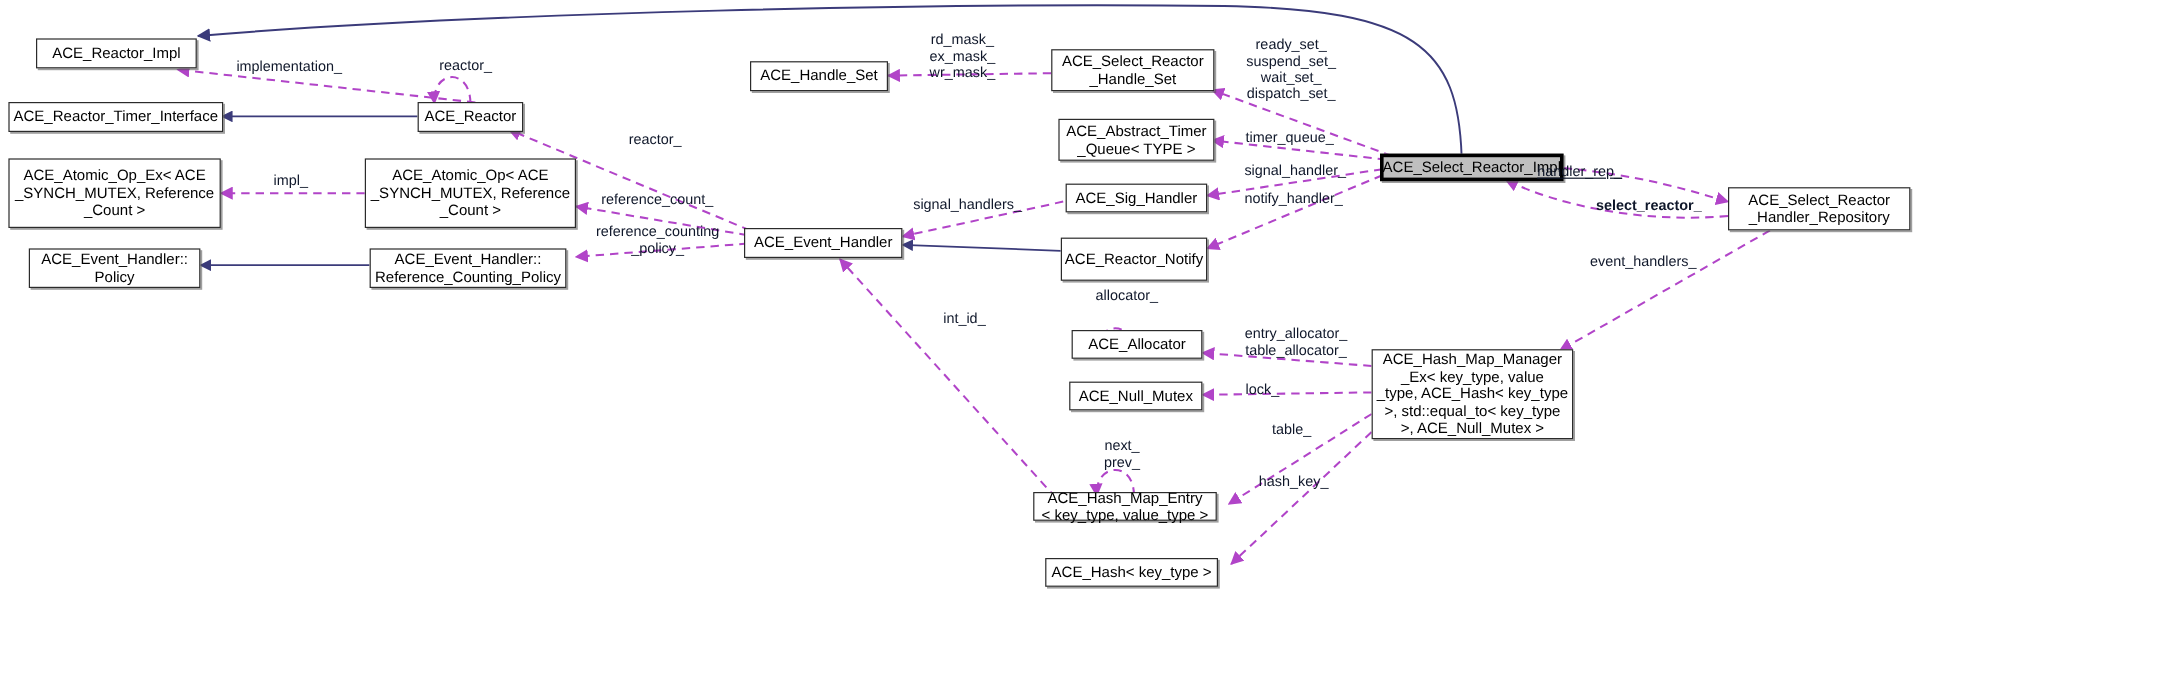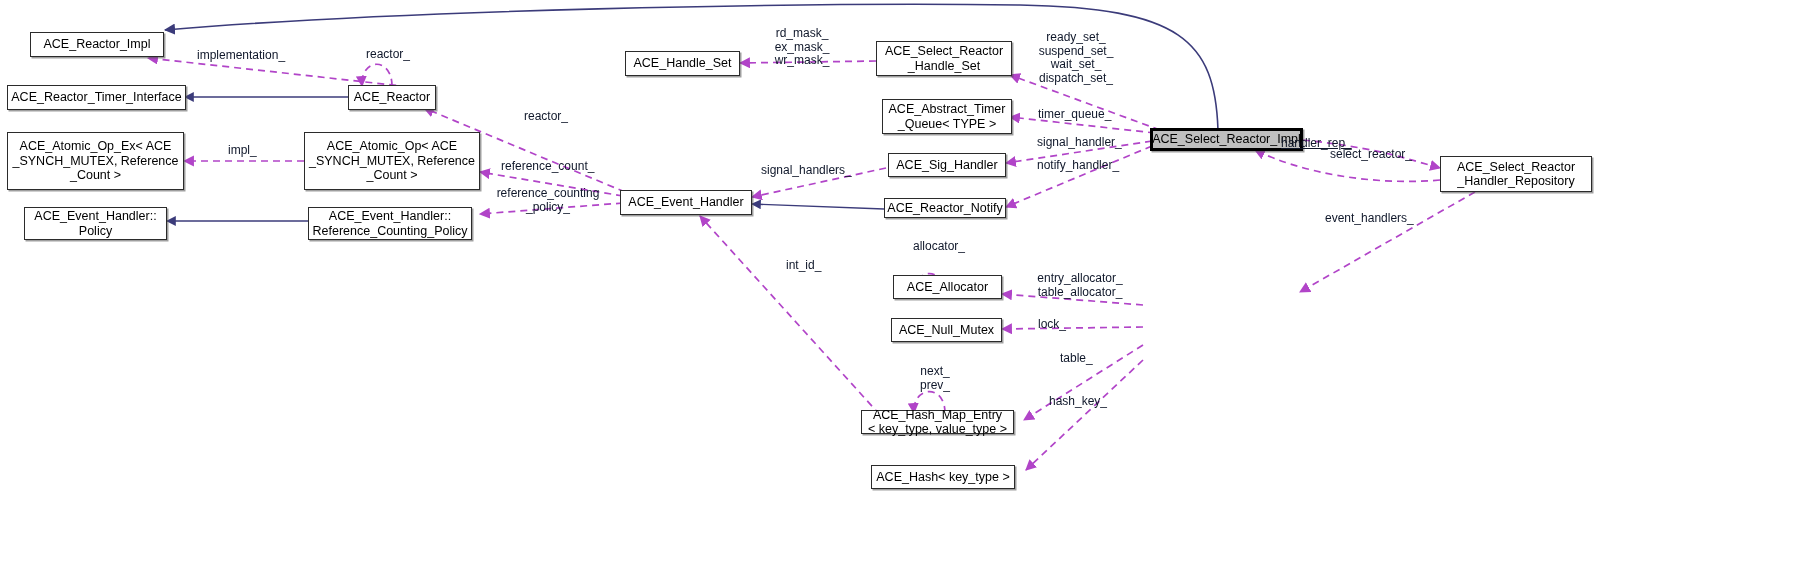--- a/index.html
+++ b/index.html
@@ -147,31 +147,36 @@
   <div class="node" style="left:625px; top:51px; width:115px; height:25px;">ACE_Handle_Set</div>
 
   <div class="node" style="left:876px; top:41px; width:136px; height:35px;">ACE_Select_Reactor
 _Handle_Set</div>
 
   <div class="node" style="left:882px; top:99px; width:130px; height:35px;">ACE_Abstract_Timer
 _Queue&lt; TYPE &gt;</div>
 
   <div class="node" style="left:888px; top:153px; width:118px; height:24px;">ACE_Sig_Handler</div>
 
-  <div class="node" style="left:884px; top:198px; width:122px; height:20px;">ACE_Reactor_Notify</div>
+  <div class="node" style="left:884px; top:198px; width:122px; height:36px;">ACE_Reactor_Notify</div>
 
   <div class="node highlight" style="left:1150px; top:128px; width:153px; height:23px;">ACE_Select_Reactor_Impl</div>
 
   <div class="node" style="left:1440px; top:156px; width:152px; height:36px;">ACE_Select_Reactor
 _Handler_Repository</div>
 
   <div class="node" style="left:893px; top:275px; width:109px; height:24px;">ACE_Allocator</div>
 
   <div class="node" style="left:891px; top:318px; width:111px; height:24px;">ACE_Null_Mutex</div>
 
+  <div class="node" style="left:1143px; top:291px; width:168px; height:75px;">ACE_Hash_Map_Manager
+_Ex&lt; key_type, value
+_type, ACE_Hash&lt; key_type
+&gt;, std::equal_to&lt; key_type
+&gt;, ACE_Null_Mutex &gt;</div>
 
   <div class="node" style="left:861px; top:410px; width:153px; height:24px;">ACE_Hash_Map_Entry
 &lt; key_type, value_type &gt;</div>
 
   <div class="node" style="left:871px; top:465px; width:144px; height:24px;">ACE_Hash&lt; key_type &gt;</div>
 
   <div class="elabel" style="left:197px; top:49px;">implementation_</div>
 
   <div class="elabel" style="left:366px; top:48px;">reactor_</div>
 
@@ -196,21 +201,21 @@
   <div class="elabel" style="left:1038px; top:108px;">timer_queue_</div>
 
   <div class="elabel" style="left:1037px; top:136px;">signal_handler_</div>
 
   <div class="elabel" style="left:1037px; top:159px;">notify_handler_</div>
 
   <div class="elabel" style="left:761px; top:164px;">signal_handlers_</div>
 
   <div class="elabel" style="left:1281px; top:137px;text-decoration:underline;">handler_rep_</div>
 
-  <div class="elabel" style="left:1330px; top:148px;">select_reactor_</div>
+  <div class="elabel" style="left:1330px; top:165px;font-weight:bold;">select_reactor_</div>
 
   <div class="elabel" style="left:1325px; top:212px;">event_handlers_</div>
 
   <div class="elabel" style="left:913px; top:240px;">allocator_</div>
 
   <div class="elabel lc" style="left:1024px; top:272px; width:112px;">entry_allocator_
 table_allocator_</div>
 
   <div class="elabel" style="left:1038px; top:318px;">lock_</div>
 

